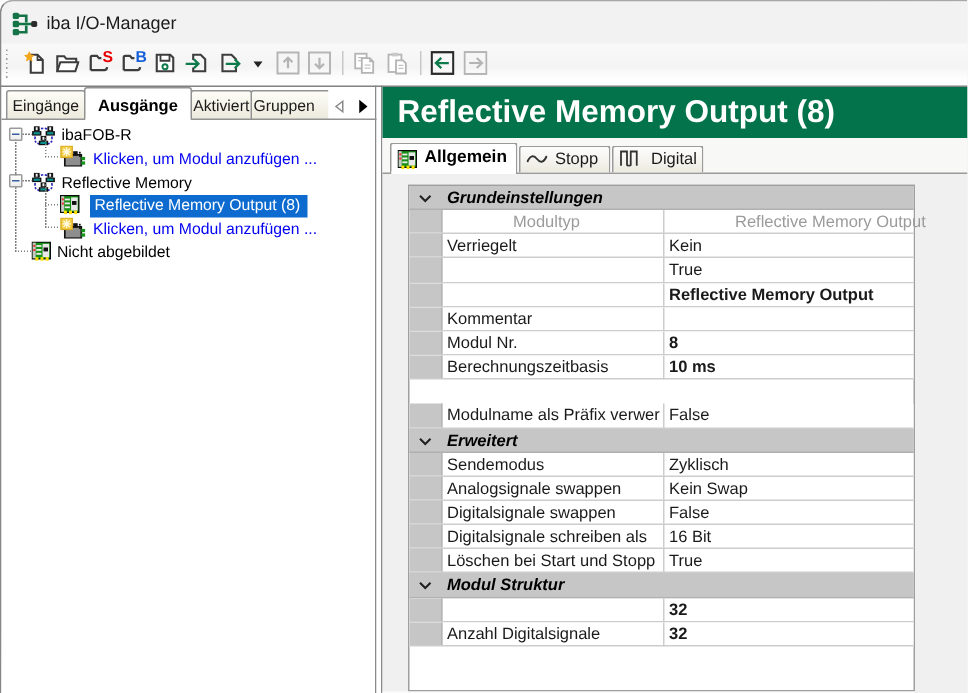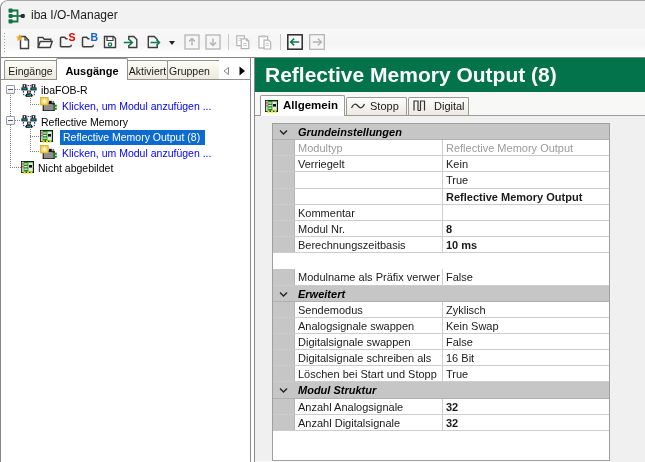--- a/index.html
+++ b/index.html
@@ -60,21 +60,21 @@
   
   #grid{position:absolute;left:272px;top:123px;width:338px;height:338px;
         box-sizing:border-box;border:1px solid #9f9f9f;background:#ffffff;}
   #gridunder{position:absolute;left:255px;top:461px;width:355px;height:1px;background:#fbfbfb;}
   .grow{position:absolute;left:0;width:336px;height:16px;box-sizing:border-box;border-bottom:1px solid #cdcdcd;background:#fff;}
   .ggroup{position:absolute;left:0;width:336px;height:16px;box-sizing:border-box;border-bottom:1px solid #b0b0b0;background:#c6c6c6;}
   .indent{position:absolute;left:0;top:0;width:22px;height:16px;background:#c6c6c6;border-right:1px solid #b5b5b5;box-sizing:border-box;}
   .glabel{position:absolute;left:25px;top:2px;font-size:11px;color:#1a1a1a;white-space:nowrap;overflow:hidden;width:144px;}
   .gvalue{position:absolute;left:173px;top:2px;font-size:11px;color:#1a1a1a;white-space:nowrap;}
   .gdiv{position:absolute;left:169px;top:0;width:1px;height:16px;background:#cdcdcd;}
-  .ro{color:#9b9b9b;}
+  .ro{color:#9b9b9b;margin-left:44px;}
   .bold{font-weight:bold;}
   .gtitle{position:absolute;left:25px;top:2px;font-size:11px;font-weight:bold;color:#000;white-space:nowrap;font-style:italic;}
   .chev{position:absolute;left:6px;top:4px;width:9px;height:9px;}
 </style>
 </head>
 <body>
 <div id="win"></div>
 <div id="titlebar"></div>
 
 <svg class="abs" style="left:8px;top:7px" width="18" height="18" viewBox="0 0 18 18">
@@ -415,21 +415,20 @@
       <span class="gvalue  ">True</span>
     </div>
     <div class="ggroup" style="top:258px;height:17px">
       <svg class="chev" viewBox="0 0 9 9">
         <path d="M1 2.5 L4.5 6 L8 2.5" fill="none" stroke="#222" stroke-width="1.4"></path>
       </svg>
       <span class="gtitle">Modul Struktur</span>
     </div>
     <div class="grow" style="top:275px;height:16px">
       <div class="indent" style="height:15px"></div>
-      <span class="glabel " style="">Anzahl Analogsignale</span>
       <div class="gdiv" style="height:16px"></div>
       <span class="gvalue  bold">32</span>
     </div>
     <div class="grow" style="top:291px;height:16px">
       <div class="indent" style="height:15px"></div>
       <span class="glabel " style="">Anzahl Digitalsignale</span>
       <div class="gdiv" style="height:16px"></div>
       <span class="gvalue  bold">32</span>
     </div>
   </div>

